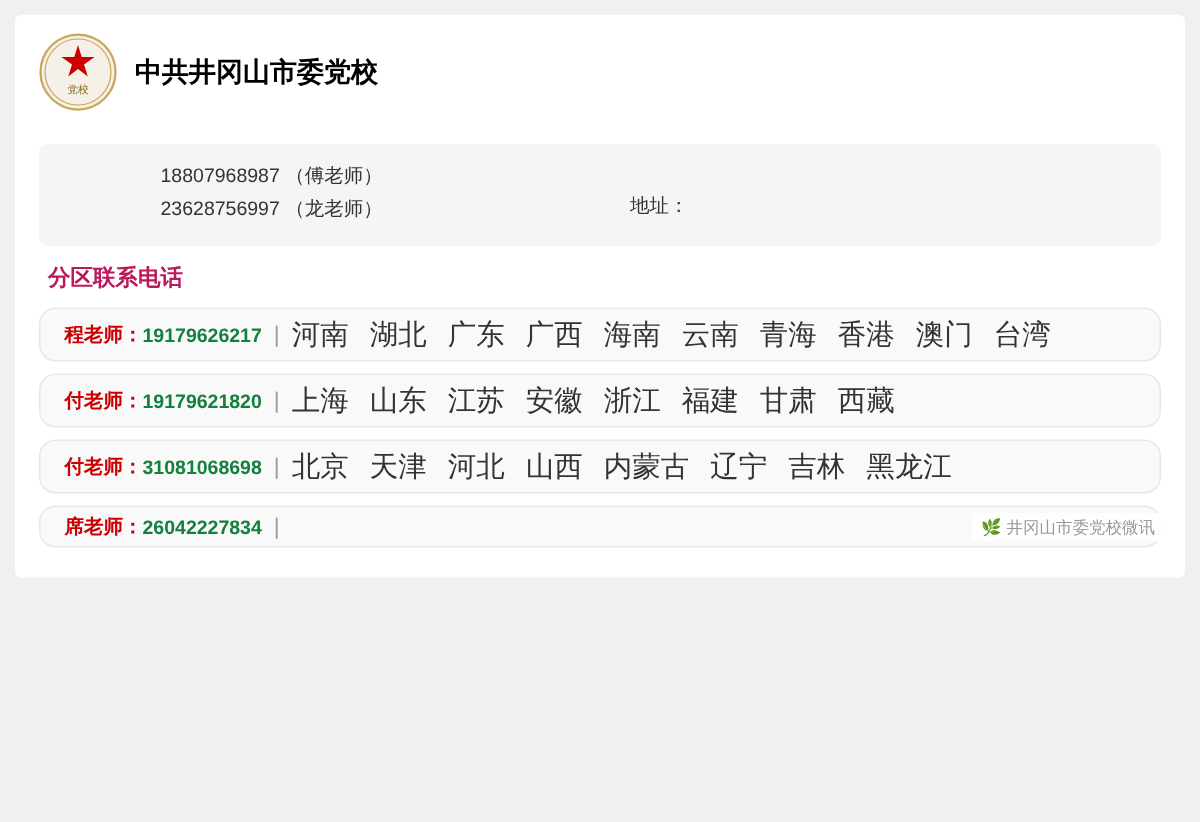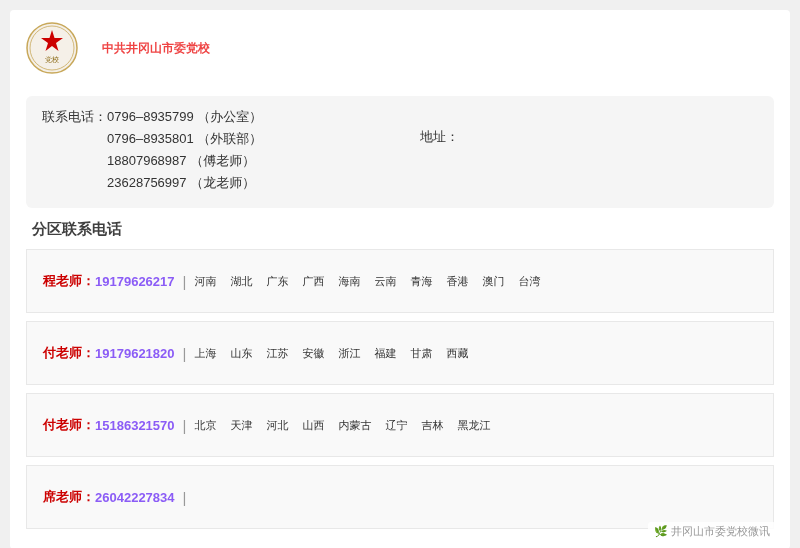--- a/index.html
+++ b/index.html
@@ -24,24 +24,23 @@
       margin-bottom: 12px;
       padding-bottom: 10px;
     }
     .logo {
       width: 52px;
       height: 52px;
       margin-right: 12px;
       flex-shrink: 0;
     }
     .org-name {
-      font-size: 12px;
-      font-weight: bold;
-      color: #ef4444;
-      margin-left: 12px;
+      font-size: 18px;
+      font-weight: bold;
+      color: #000000;
     }
     .info-section {
       background: #f5f5f5;
       border-radius: 6px;
       padding: 12px 16px;
       margin-bottom: 12px;
       display: flex;
       gap: 40px;
     }
     .info-left {
@@ -63,61 +62,61 @@
     }
     .info-value {
       color: #333;
     }
     .section-title {
       display: flex;
       align-items: center;
       margin-bottom: 10px;
     }
     .section-title-text {
-      color: #404040;
+      color: #be185d;
       font-weight: bold;
       font-size: 15px;
       margin: 0 6px;
     }
     .title-line {
       flex: 0;
       width: 20px;
       height: 3px;
       background: #cc0000;
     }
     .contact-card {
       background: #f9f9f9;
       border: 1px solid #e8e8e8;
-      border-radius: 0;
-      padding: 22px 16px;
+      border-radius: 11px;
+      padding: 4px 16px;
       margin-bottom: 8px;
       display: flex;
       align-items: center;
       gap: 0;
     }
     .contact-person {
       color: #cc0000;
       font-weight: bold;
       white-space: nowrap;
       font-size: 13px;
     }
     .contact-phone {
-      color: #8b5cf6;
+      color: #15803d;
       font-weight: bold;
       white-space: nowrap;
       font-size: 13px;
     }
     .contact-divider {
       color: #999;
       margin: 0 8px;
       font-size: 15px;
     }
     .contact-regions {
       color: #333;
-      font-size: 11px;
+      font-size: 19px;
       display: flex;
       gap: 14px;
       flex-wrap: wrap;
     }
     .watermark {
       position: absolute;
       bottom: 14px;
       right: 20px;
       font-size: 11px;
       color: #999;
@@ -143,28 +142,20 @@
 
           <polygon points="26,8 28.5,16 37,16 30,21 32.5,29 26,24 19.5,29 22,21 15,16 23.5,16" fill="#cc0000"></polygon>
           <text x="26" y="40" text-anchor="middle" font-size="7" fill="#8b6914" font-family="SimSun">党校</text>
         </svg>
       </div>
       <div class="org-name">中共井冈山市委党校</div>
     </div>
 
     <div class="info-section">
       <div class="info-left">
-        <div class="info-row">
-          <span class="info-label">联系电话：</span>
-          <span class="info-value">0796–8935799 （办公室）</span>
-        </div>
-        <div class="info-row">
-          <span class="info-label" style="visibility:hidden">联系电话：</span>
-          <span class="info-value">0796–8935801 （外联部）</span>
-        </div>
         <div class="info-row">
           <span class="info-label" style="visibility:hidden">联系电话：</span>
           <span class="info-value">18807968987 （傅老师）</span>
         </div>
         <div class="info-row">
           <span class="info-label" style="visibility:hidden">联系电话：</span>
           <span class="info-value">23628756997 （龙老师）</span>
         </div>
       </div>
       <div class="info-right">
@@ -208,37 +199,37 @@
             <span>江苏</span>
             <span>安徽</span>
             <span>浙江</span>
             <span>福建</span>
             <span>甘肃</span>
             <span>西藏</span>
           </div>
         </div>
         <div class="contact-card">
           <span class="contact-person">付老师：</span>
-          <span class="contact-phone">15186321570</span>
+          <span class="contact-phone">31081068698</span>
           <span class="contact-divider">|</span>
           <div class="contact-regions">
             <span>北京</span>
             <span>天津</span>
             <span>河北</span>
             <span>山西</span>
             <span>内蒙古</span>
             <span>辽宁</span>
             <span>吉林</span>
             <span>黑龙江</span>
           </div>
         </div>
         <div class="contact-card">
           <span class="contact-person">席老师：</span>
           <span class="contact-phone">26042227834</span>
           <span class="contact-divider">|</span>
         </div>
       </div>
 
-    <div class="watermark" style="position:absolute;bottom:8px;right:24px;">
+    <div class="watermark" style="position:absolute;bottom:24px;right:24px;">
       <span>🌿 </span><span>井冈山市委党校微讯</span>
     </div>
   </div>
 </div>
 
 </body></html>

